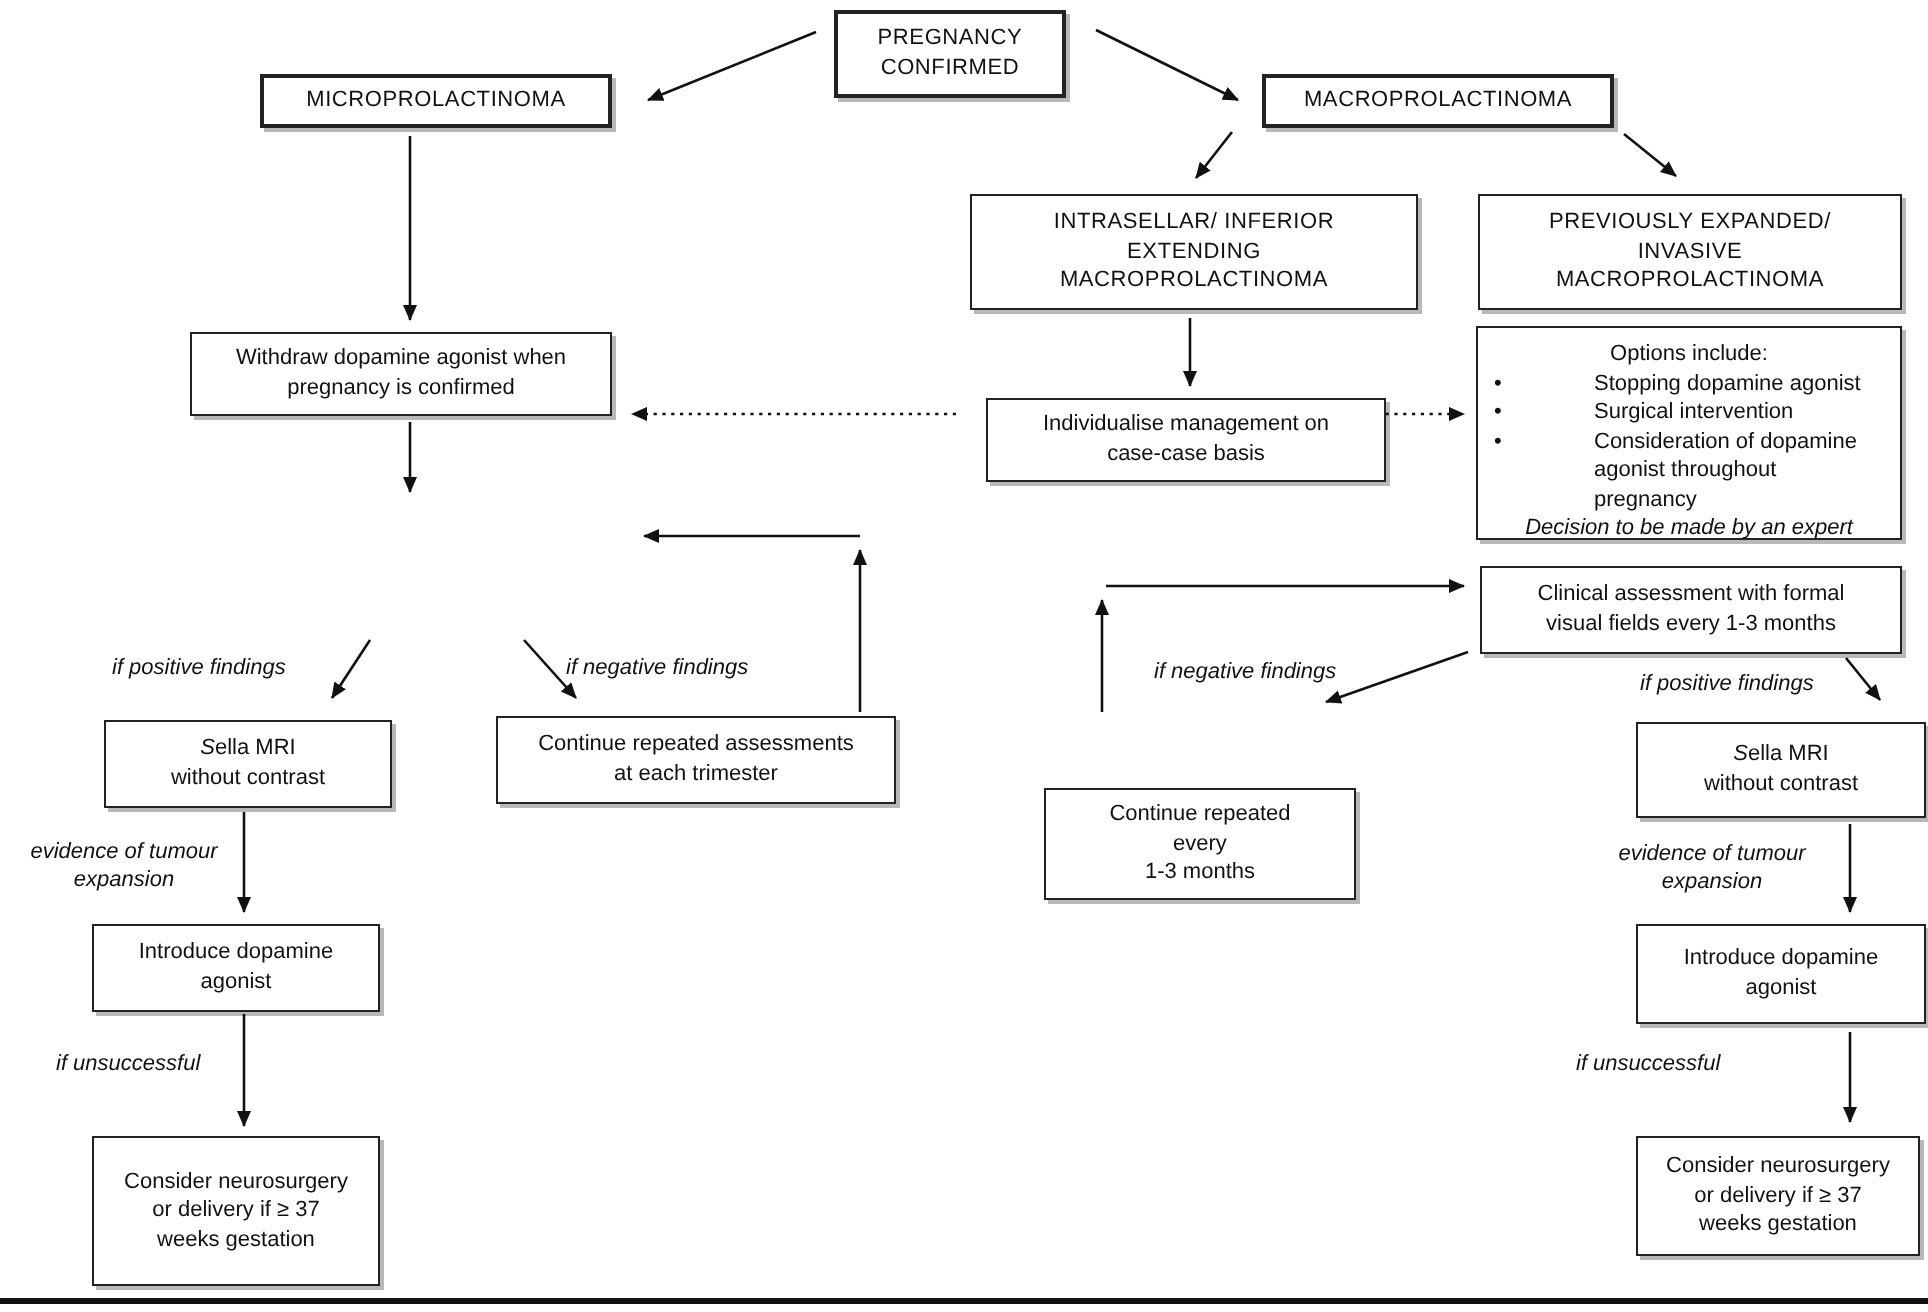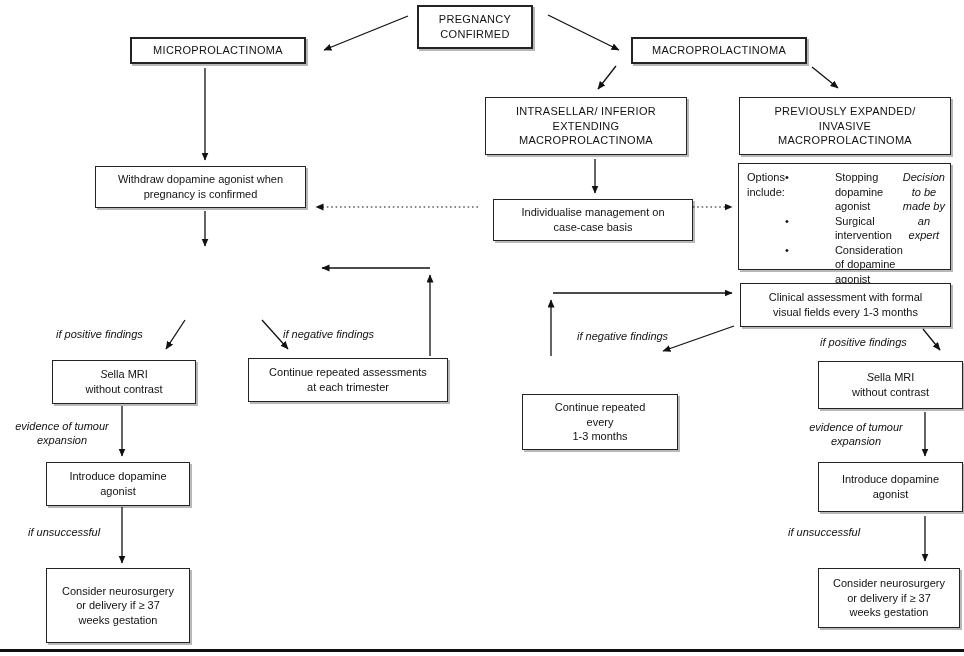--- a/index.html
+++ b/index.html
@@ -18,21 +18,21 @@
   }
   .node > span{white-space:pre-line;display:block;}
   .caps{letter-spacing:0.3px;}
   .sella > span::first-letter{font-style:italic;}
   .elabel{
     position:absolute;font-style:italic;font-size:11px;line-height:1.25;
     white-space:pre-line;color:#111;
   }
   .elabel.center{text-align:center;}
   
-  #options-node{align-items:stretch;justify-content:flex-start;flex-direction:row;padding:6px 8px 4px 8px;}
+  #options-node{align-items:stretch;justify-content:flex-start;flex-direction:column;padding:6px 8px 4px 8px;}
   #options-node .opt-title{text-align:center;display:block;}
   #options-node .opt-list{text-align:left;}
   #options-node .opt-item{display:flex;}
   #options-node .opt-item .dot{width:11px;flex:0 0 11px;text-align:left;}
   #options-node .opt-item .txt{white-space:pre-line;display:block;margin-left:39px;}
   #options-node .opt-note{font-style:italic;text-align:center;display:block;}
   .bottom-rule{position:absolute;left:0;top:649px;width:964px;height:3px;background:#101010;}
 </style>
 </head>
 <body>
@@ -76,21 +76,21 @@
   </div>
 
   <div class="node caps" style="left:130px;top:37px;width:176px;height:27px;border-width:2px;">
     <span>MICROPROLACTINOMA</span>
   </div>
 
   <div class="node caps" style="left:631px;top:37px;width:176px;height:27px;border-width:2px;">
     <span>MACROPROLACTINOMA</span>
   </div>
 
-  <div class="node caps" style="left:485px;top:97px;width:202px;height:58px;">
+  <div class="node caps" style="left:485px;top:97px;width:224px;height:58px;">
     <span>INTRASELLAR/ INFERIOR
 EXTENDING
 MACROPROLACTINOMA</span>
   </div>
 
   <div class="node caps" style="left:739px;top:97px;width:212px;height:58px;">
     <span>PREVIOUSLY EXPANDED/
 INVASIVE
 MACROPROLACTINOMA</span>
   </div>

